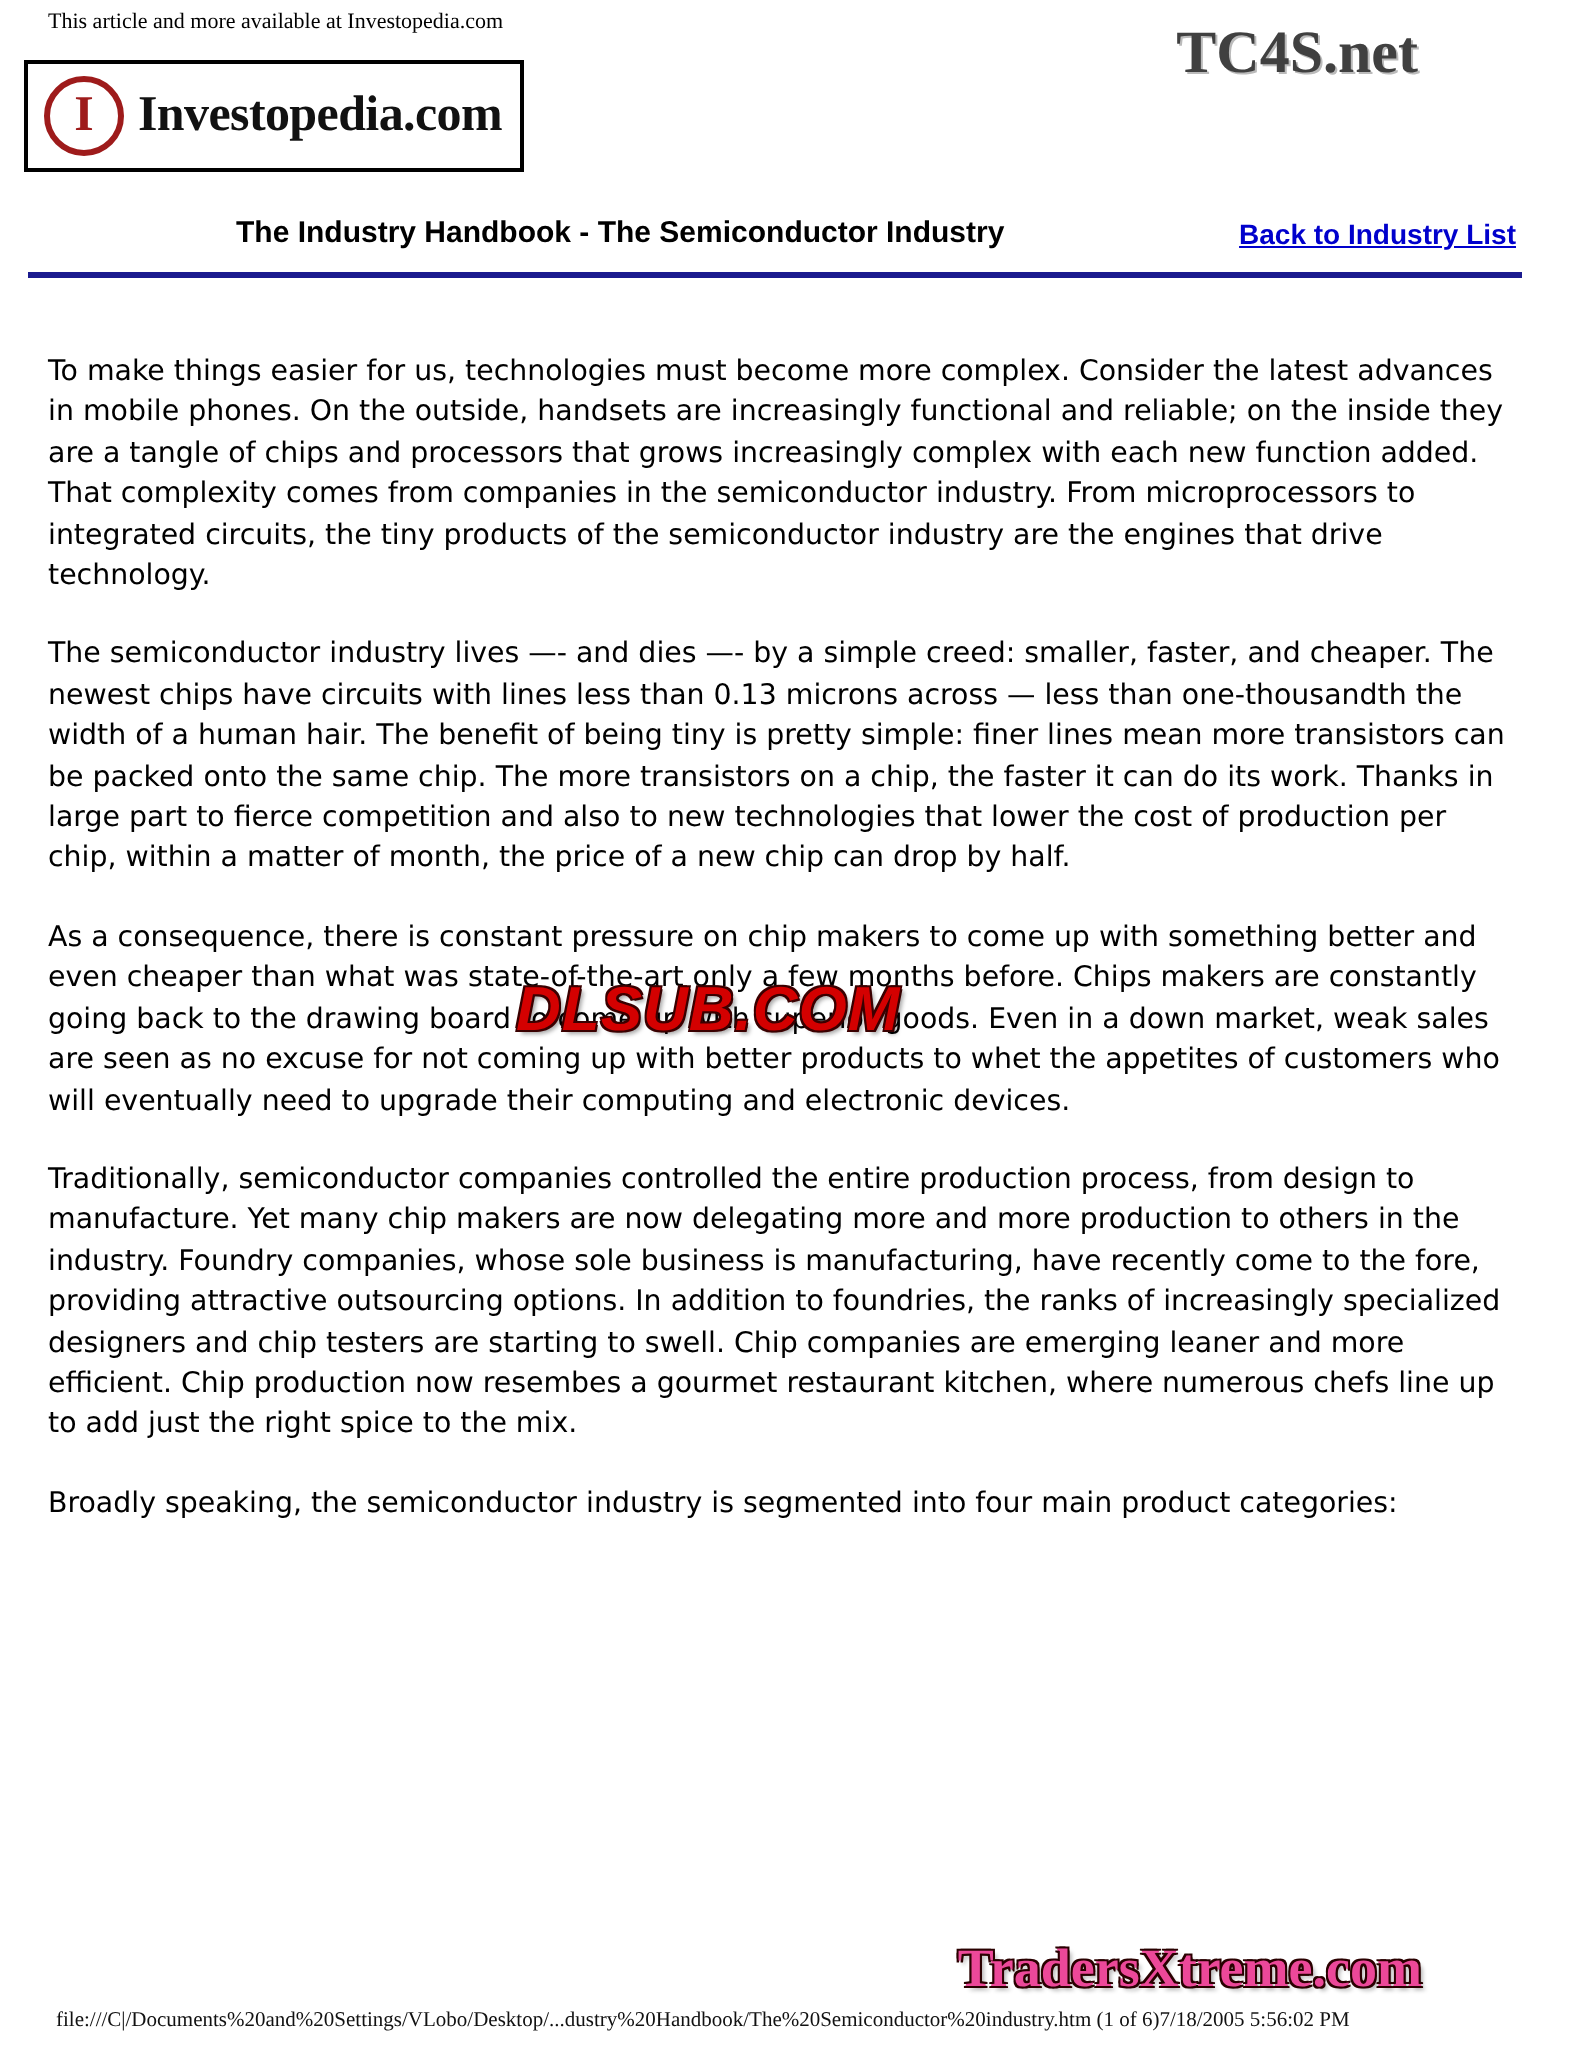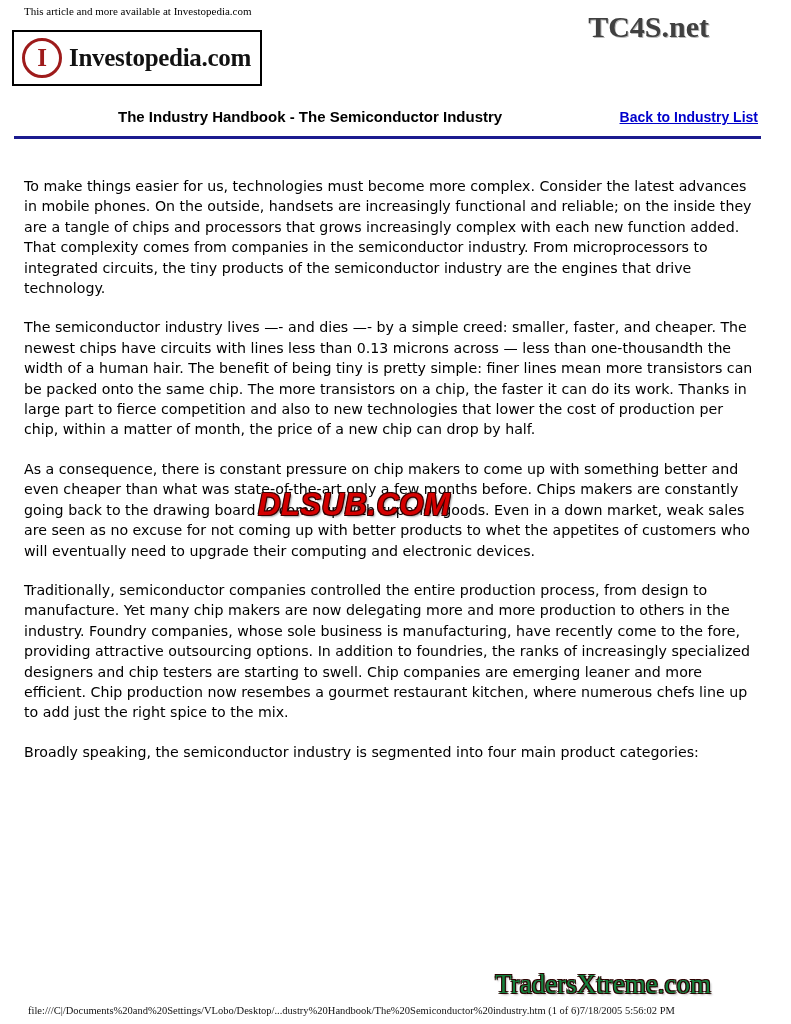--- a/index.html
+++ b/index.html
@@ -172,23 +172,23 @@
     white-space: nowrap;
     pointer-events: none;
   }
 
   
   .traders {
     position: absolute;
     right: 26px;
     bottom: 24px;
     font-family: "Liberation Serif", serif;
-    font-weight: normal;
+    font-weight: bold;
     font-size: 27px;
-    color: #15803d;
+    color: #ec4899;
     letter-spacing: 0px;
     text-shadow:
       -1px -1px 0 #2a0000,
        1px -1px 0 #2a0000,
       -1px  1px 0 #2a0000,
        1px  1px 0 #2a0000,
        2px  2px 2px rgba(0,0,0,0.3);
     white-space: nowrap;
     pointer-events: none;
   }

